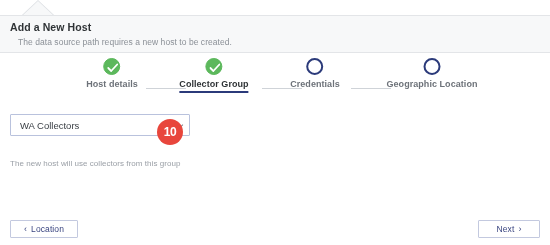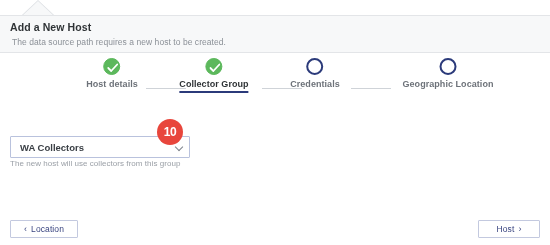--- a/index.html
+++ b/index.html
@@ -63,21 +63,21 @@
     position: absolute;
     left: 10px;
     top: 5px;
     font-size: 10.5px;
     font-weight: bold;
     color: #2f3336;
     letter-spacing: 0.1px;
   }
   .header-sub {
     position: absolute;
-    left: 12px;
+    left: 18px;
     top: 21px;
     font-size: 8.5px;
     color: #8b9097;
     letter-spacing: 0.05px;
   }
   
   .stepper {
     position: absolute;
     left: 0;
     top: 58px;
@@ -138,28 +138,27 @@
     position: absolute;
     left: 10px;
     top: 113px;
     font-size: 9.5px;
     color: #3b4046;
     letter-spacing: 0.05px;
   }
   .select-box {
     position: absolute;
     left: 10px;
-    top: 136px;
+    top: 114px;
     width: 180px;
     height: 22px;
     border: 1px solid #b9c2dd;
     background: #ffffff;
     box-sizing: border-box;
     border-radius: 1px;
-    font-weight: bold;
   }
   .select-value {
     position: absolute;
     left: 9px;
     top: 5px;
     font-size: 9.5px;
     color: #3b4046;
   }
   .select-caret {
     position: absolute;
@@ -274,21 +273,21 @@
       </div>
       <div class="step-label">Collector Group</div>
       <div class="step-underline"></div>
     </div>
 
     <div class="step" style="left:315px;">
       <div class="step-circle todo"></div>
       <div class="step-label">Credentials</div>
     </div>
 
-    <div class="step" style="left:448px;">
+    <div class="step" style="left:432px;">
       <div class="step-circle todo"></div>
       <div class="step-label">Geographic Location</div>
     </div>
   </div>
 
 
   <div class="select-box">
     <div class="select-value">WA Collectors</div>
     <div class="select-caret"></div>
   </div>
@@ -296,17 +295,17 @@
   <div class="field-help">The new host will use collectors from this group</div>
 
   <div class="badge">10</div>
 
   <button class="btn btn-prev">
     <span class="chev">‹</span>
     <span>Location</span>
   </button>
 
   <button class="btn btn-next">
-    <span>Host</span>
+    <span>Next</span>
     <span class="chev">›</span>
   </button>
 
 </div>
 
 </body></html>

